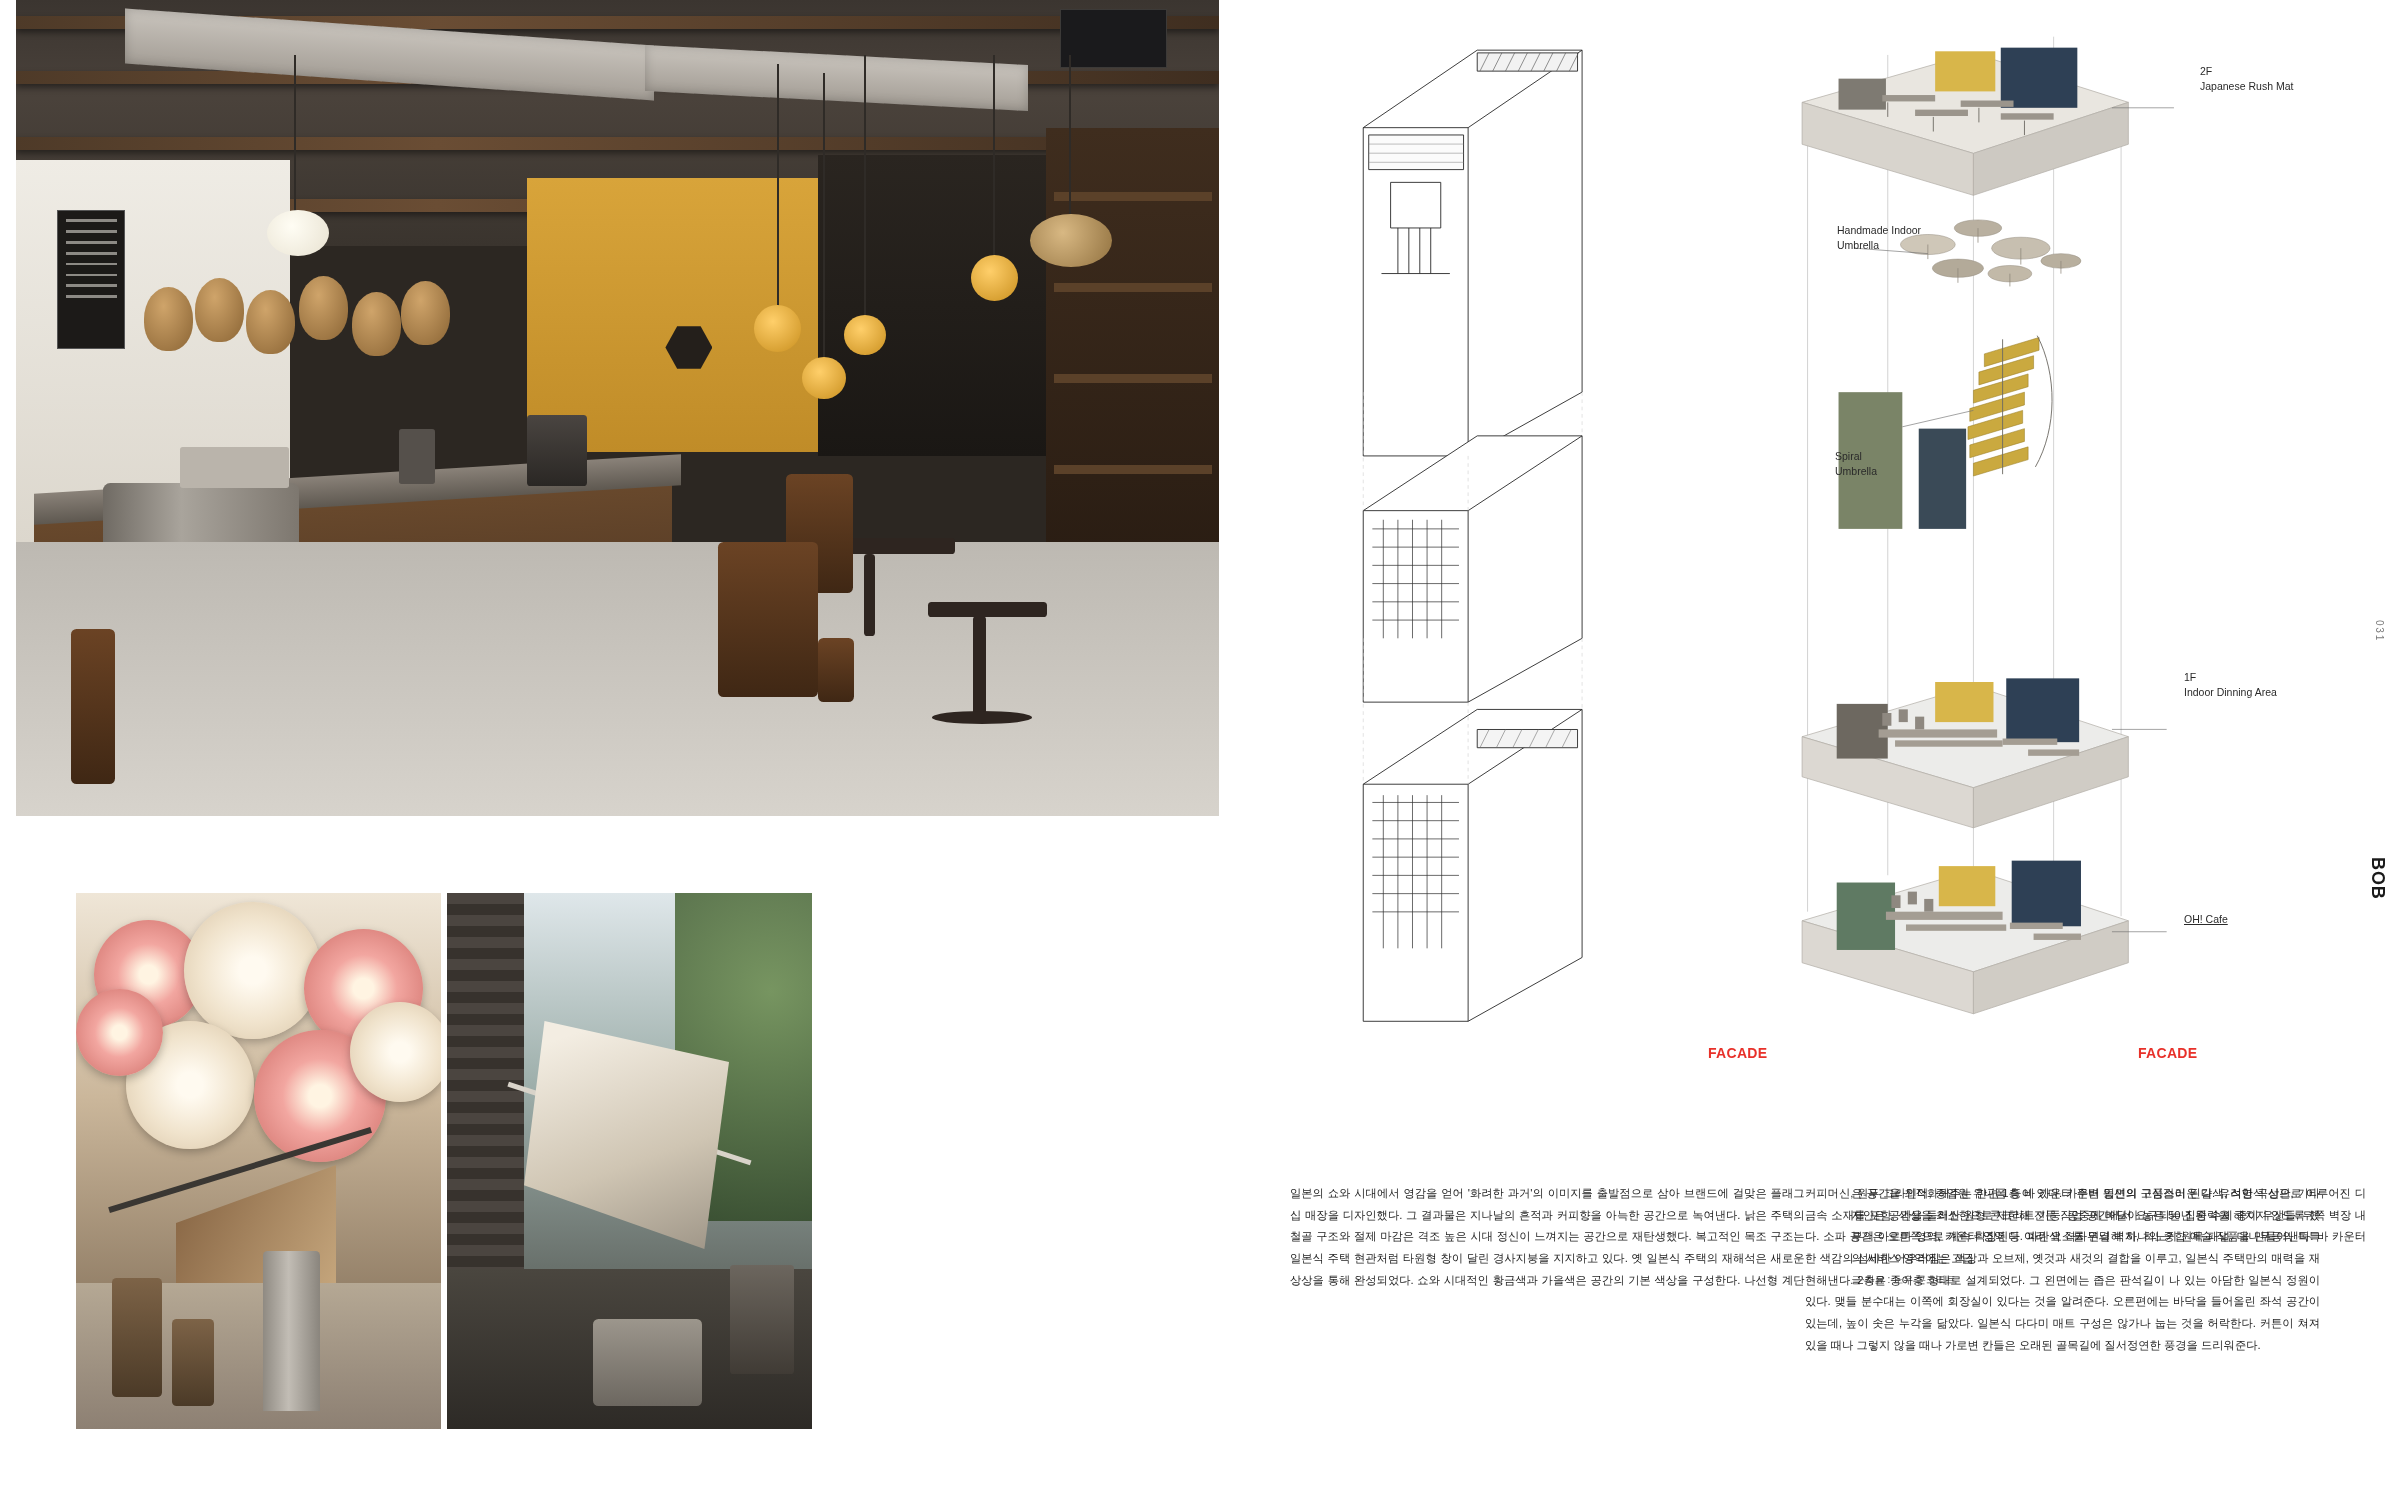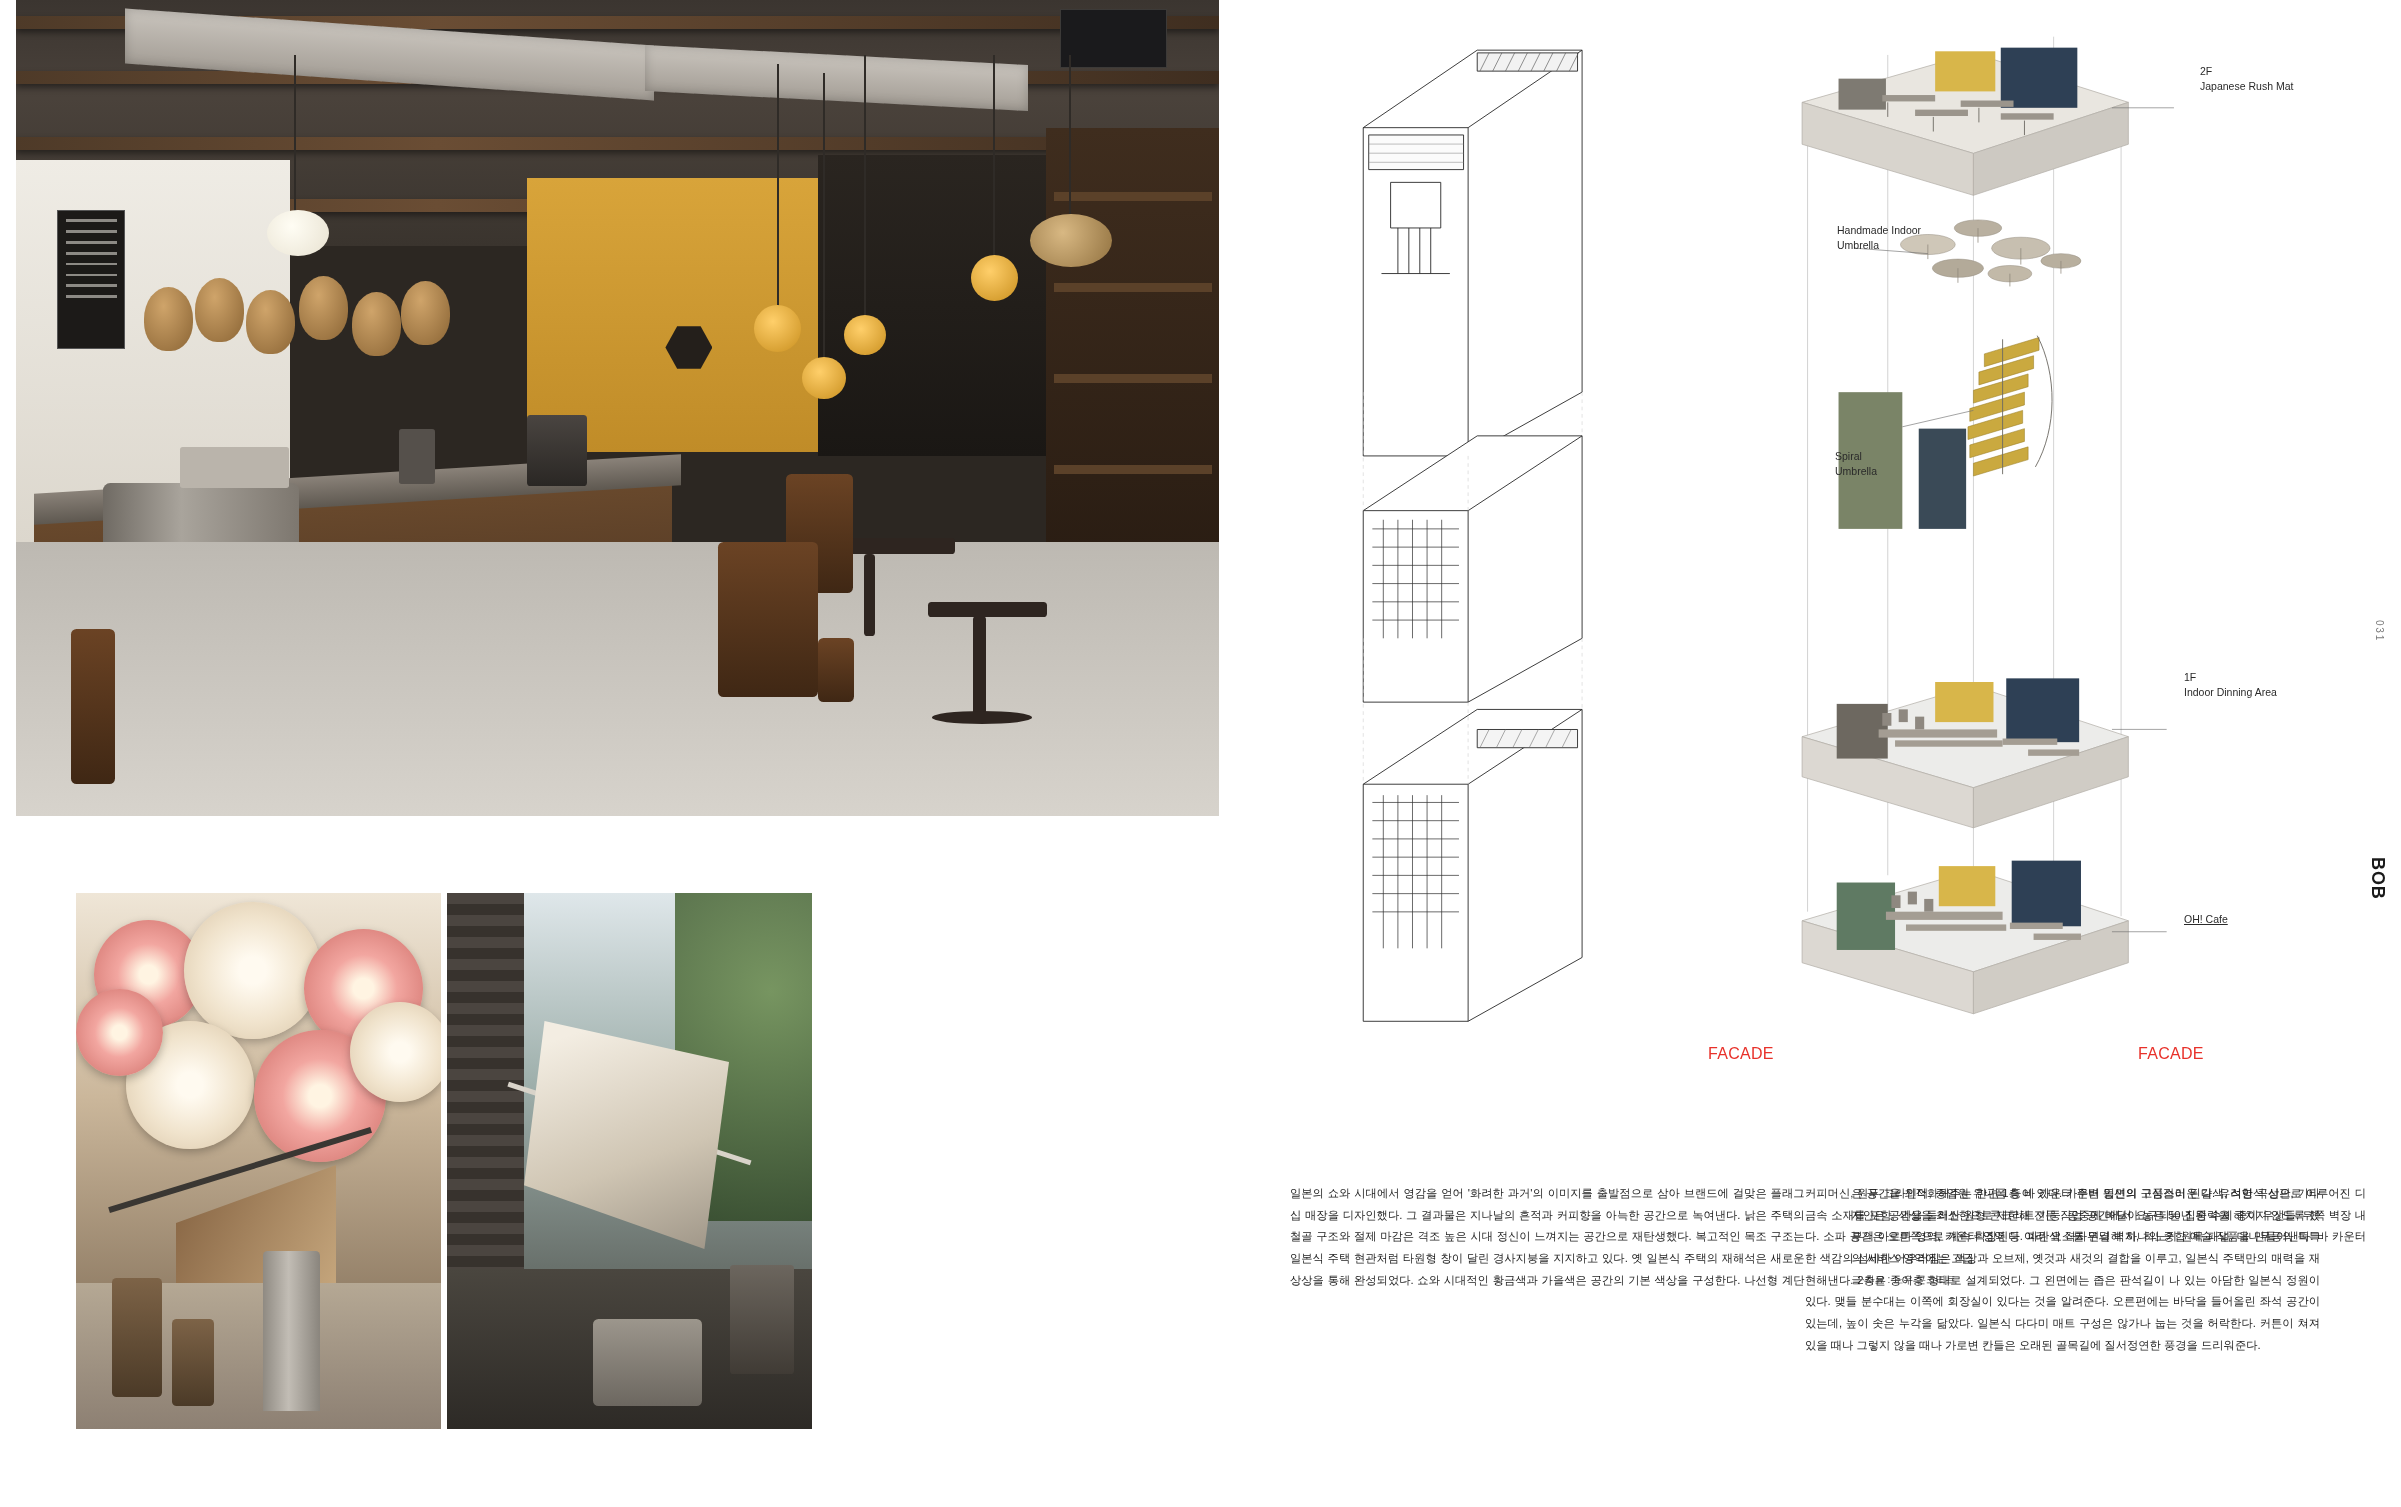--- a/index.html
+++ b/index.html
@@ -204,24 +204,24 @@
 
   
   .facade-svg, .program-svg {
     position: absolute;
     top: 0;
   }
   .facade-svg { left: 0; }
 
   .caption {
     position: absolute;
-    font-size: 16px;
+    font-size: 14px;
     letter-spacing: 0.3px;
     color: #e8312a;
-    font-weight: 400;
+    font-weight: 700;
   }
 
   .annot {
     position: absolute;
     font-size: 10.5px;
     line-height: 1.45;
     color: #2a2a2a;
   }
 
   

